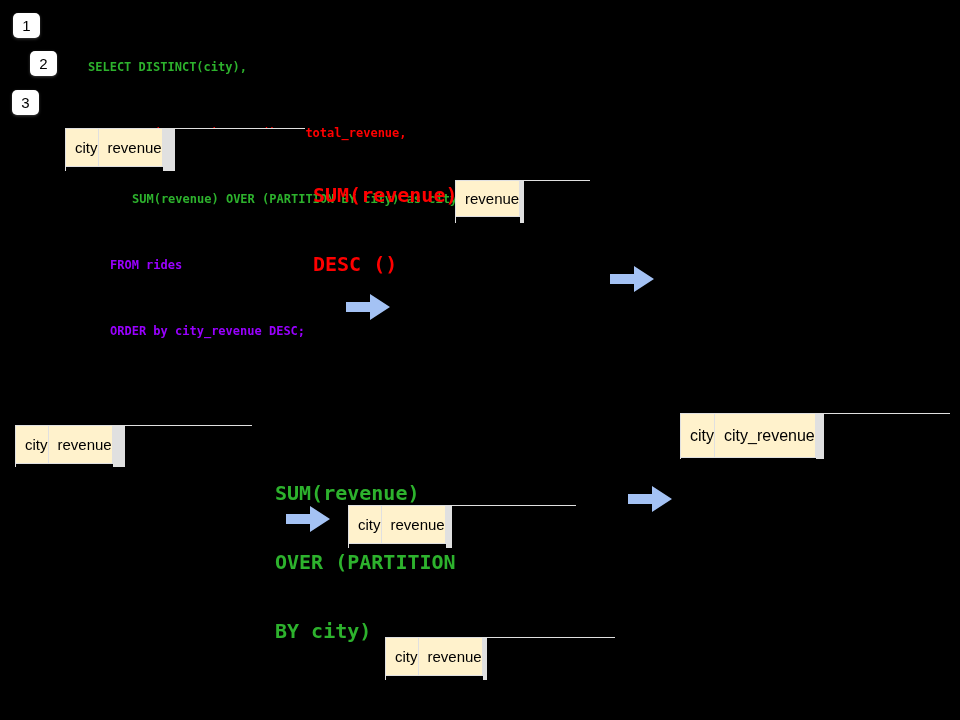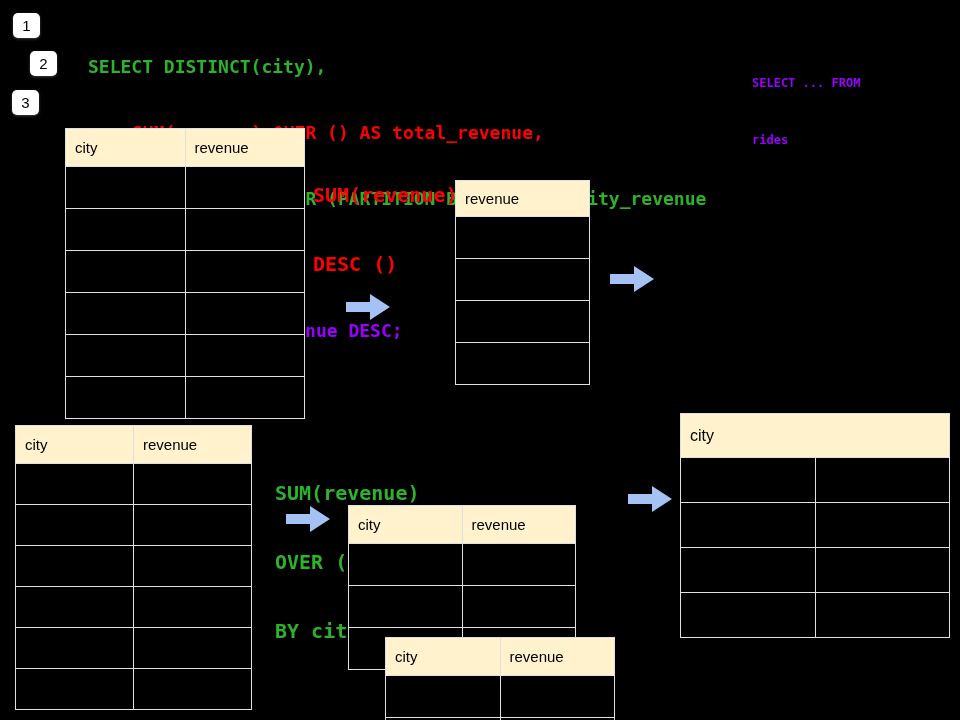--- a/index.html
+++ b/index.html
@@ -32,34 +32,34 @@
     box-shadow: 0 1px 3px rgba(80,80,80,.8);
   }
 
   
   .code {
     position: absolute;
     font-family: "DejaVu Sans Mono", "Liberation Mono", monospace;
     font-weight: bold;
     white-space: pre;
   }
-  .sql-block { font-size: 18px; line-height: 22px; }
+  .sql-block { font-size: 12px; line-height: 22px; }
   .sql-block .ind2 { padding-left: 44px; }
   .sql-block .ind1 { padding-left: 22px; }
   .note { font-size: 12px; line-height: 19px; }
   .annot { font-size: 20px; line-height: 23px; }
   .c-green  { color: var(--green); }
   .c-red    { color: var(--red); }
   .c-purple { color: var(--purple); }
 
   
   .sqltable {
     position: absolute;
     display: flex;
-    flex-direction: column;
+    flex-direction: row;
     background: #000000;
     border-top: 1px solid var(--border);
     border-left: 1px solid var(--border);
     box-sizing: border-box;
     z-index: 1;
   }
   .trow { display: flex; }
   .tcell {
     flex: 1;
     border-right: 1px solid var(--border);
@@ -111,24 +111,20 @@
   <div class="badge" style="left:12px; top:90px;">3</div>
 
   <div class="code sql-block" style="left:88px; top:12px;">
     <div class="c-green">SELECT DISTINCT(city),</div>
     <div class="c-red ind2">SUM(revenue) OVER () AS total_revenue,</div>
     <div class="c-green ind2">SUM(revenue) OVER (PARTITION BY city) as city_revenue</div>
     <div class="c-purple ind1">FROM rides</div>
     <div class="c-purple ind1">ORDER by city_revenue DESC;</div>
   </div>
 
-  <div class="code note c-purple" style="left:752px; top:36px;">
-    <div>SELECT ... FROM</div>
-    <div>rides</div>
-  </div>
 
   <div class="code annot c-red" style="left:313px; top:138px;">
     <div>SUM(revenue)</div>
     <div>DESC ()</div>
   </div>
 
   <div class="code annot c-green" style="left:275px; top:436px;">
     <div>SUM(revenue)</div>
     <div>OVER (PARTITION</div>
     <div>BY city)</div>
@@ -244,20 +240,21 @@
       </div>
       <div class="trow">
         <div class="tcell"></div>
         <div class="tcell"></div>
       </div>
     </div>
 
   <div class="sqltable t-final" style="left:680px; top:413px; width:270px;">
       <div class="trow thead">
         <div class="tcell hcell">city</div>
+        <div class="tcell hcell">city_revenue</div>
       </div>
       <div class="trow">
         <div class="tcell"></div>
         <div class="tcell"></div>
       </div>
       <div class="trow">
         <div class="tcell"></div>
         <div class="tcell"></div>
       </div>
       <div class="trow">

